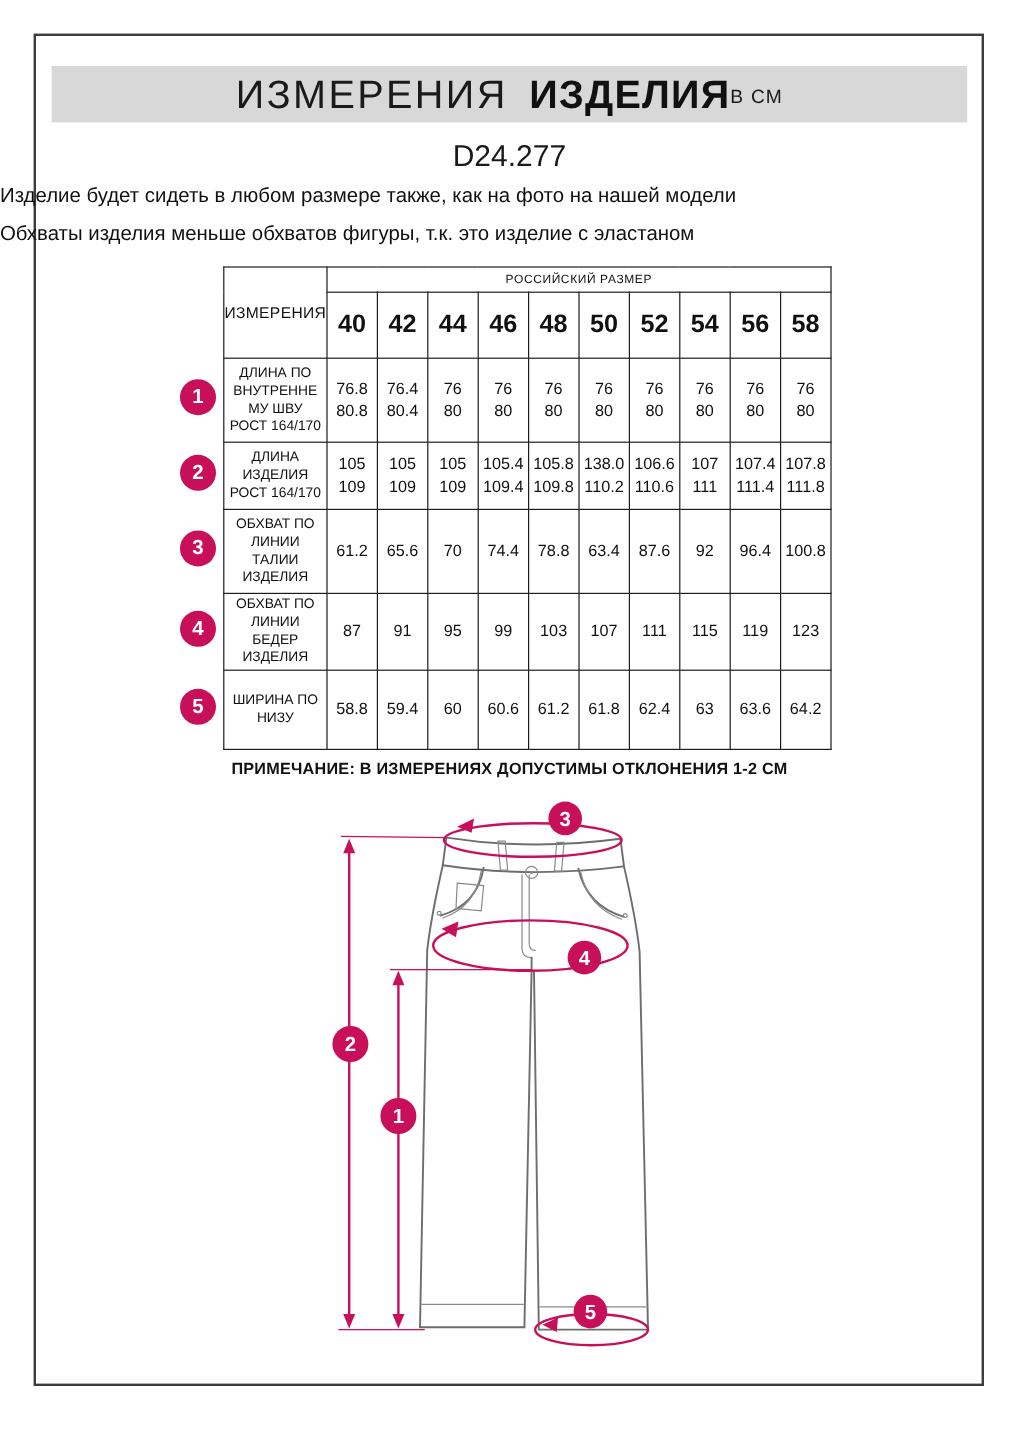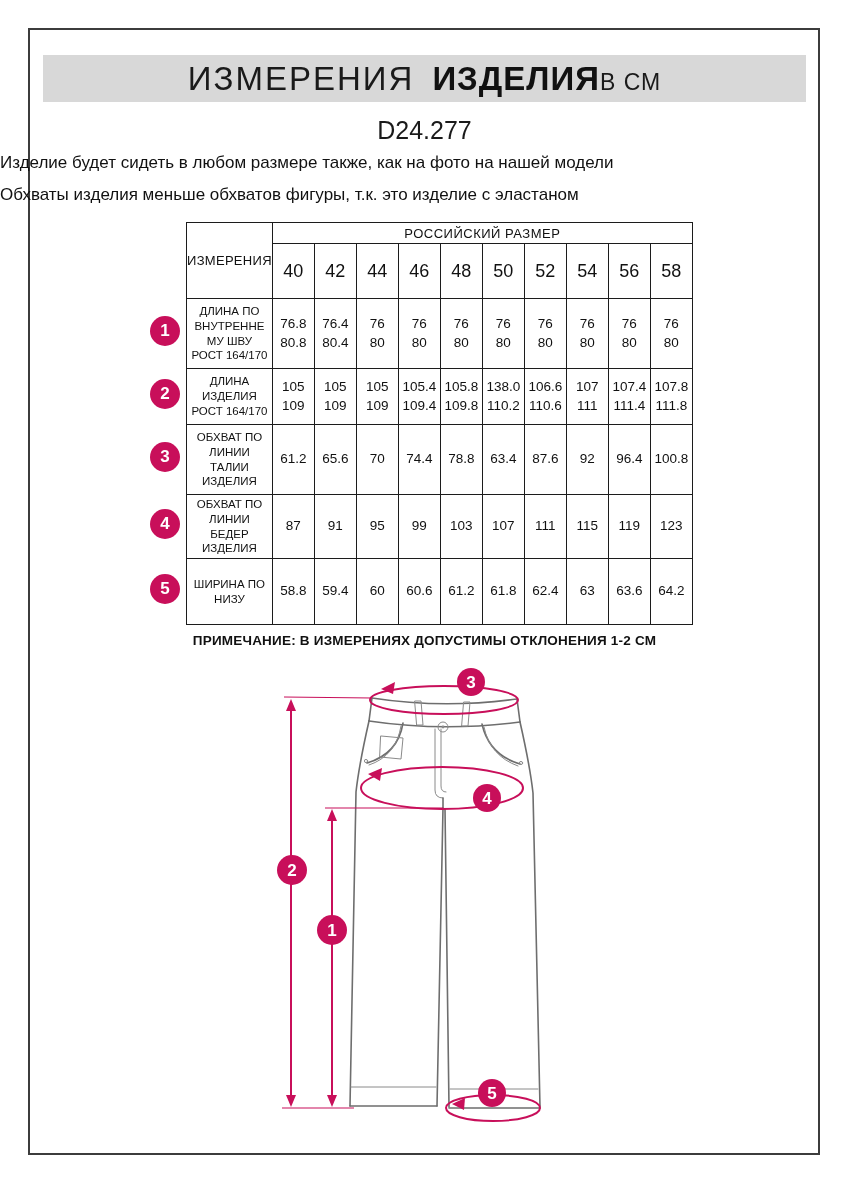--- a/index.html
+++ b/index.html
@@ -7,31 +7,31 @@
     width:849px;height:1200px;position:relative;background:#ffffff;
     font-family:"Liberation Sans",sans-serif;color:#111;overflow:hidden;
   }
   .frame{position:absolute;left:28px;top:28px;width:788px;height:1123px;border:2px solid #3c3c3c;}
   .band{
     position:absolute;left:43px;top:55px;width:763px;height:47px;background:#d8d8d8;
     display:flex;align-items:center;justify-content:center;
   }
   .band .w1{font-size:33px;letter-spacing:2px;color:#1a1a1a;}
   .band .w2{font-size:33px;font-weight:700;letter-spacing:1px;color:#111;margin-left:18px;}
-  .band .w3{font-size:23px;letter-spacing:1px;color:#1a1a1a;padding-top:7px;}
+  .band .w3{font-size:16px;letter-spacing:1px;color:#1a1a1a;padding-top:7px;}
   .model{position:absolute;left:0;top:116px;width:849px;text-align:center;font-size:25px;color:#1a1a1a;}
   .sub{position:absolute;left:0;width:849px;text-align:left;font-size:17px;color:#111;}
   .sub1{top:153px;}
   .sub2{top:185px;}
   .tableWrap{position:absolute;left:186px;top:222px;}
   table{border-collapse:collapse;table-layout:fixed;}
   td{border:1px solid #1c1c1c;text-align:center;vertical-align:middle;padding:0;}
   .corner{font-size:13px;letter-spacing:.3px;}
-  .group{font-size:13px;height:20px;letter-spacing:.5px;}
-  .size{font-size:18px;font-weight:400;height:54px;}
+  .group{font-size:10px;height:20px;letter-spacing:.5px;}
+  .size{font-size:21px;font-weight:700;height:54px;}
   .lbl{font-size:11.5px;line-height:1.28;white-space:pre-line;}
   .val{font-size:13.5px;line-height:1.35;white-space:pre-line;}
   .h70{height:70px;} .h56{height:56px;padding-left:28px;} .h64{height:64px;} .h66{height:66px;}
   .badge{
     position:absolute;left:-36px;width:30px;height:30px;border-radius:50%;
     background:#c80f5a;color:#fff;font-weight:700;font-size:17px;
     display:flex;align-items:center;justify-content:center;
   }
   .b1{top:94px;} .b2{top:157px;} .b3{top:220px;} .b4{top:287px;} .b5{top:352px;}
   .footnote{position:absolute;left:0;top:633px;width:849px;text-align:center;font-weight:700;font-size:13.5px;letter-spacing:.2px;}

